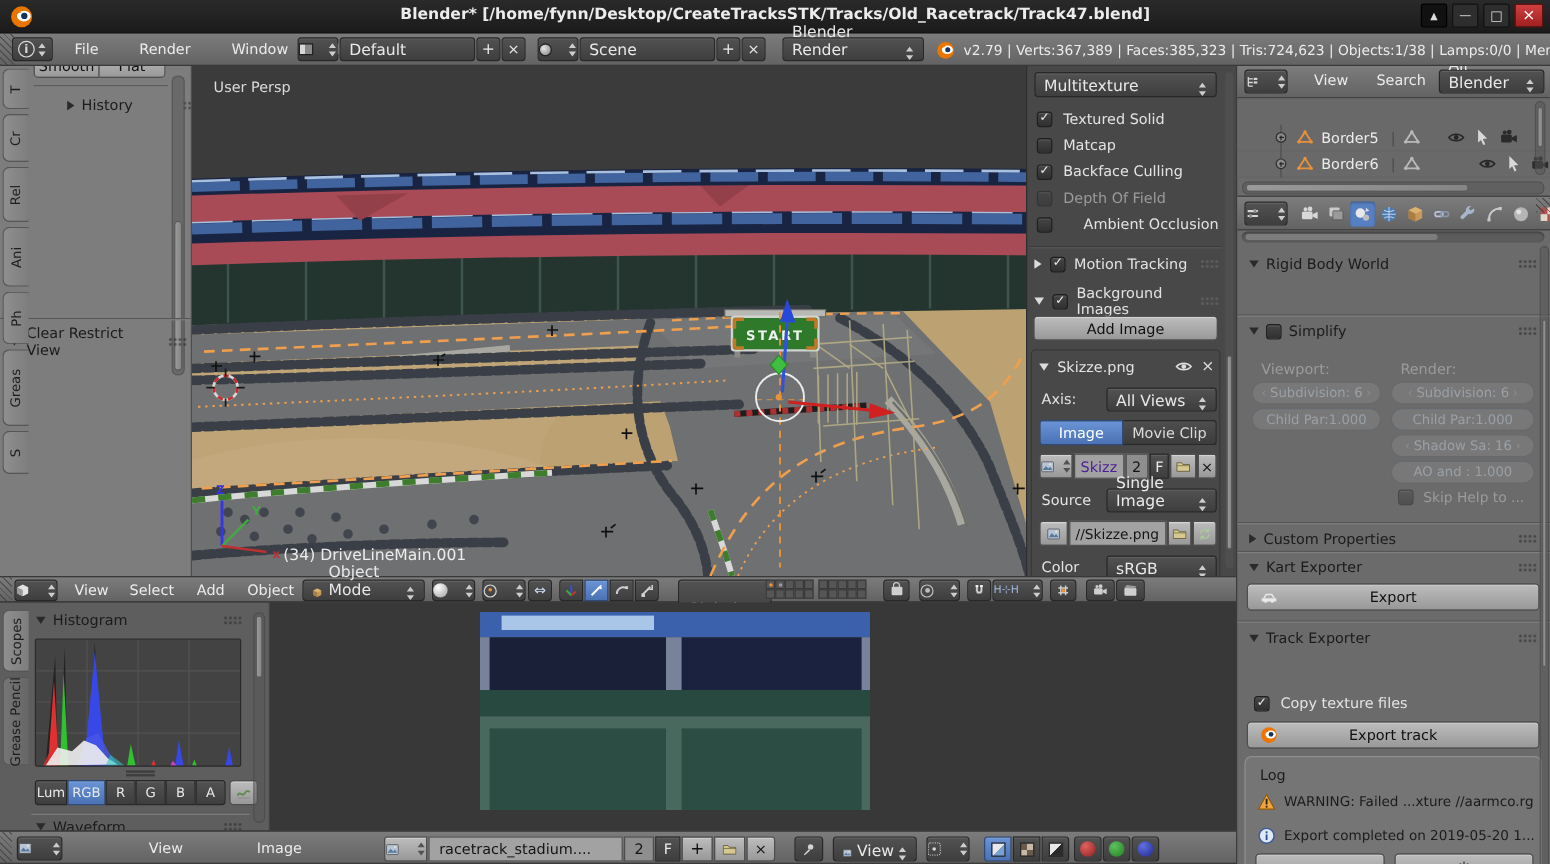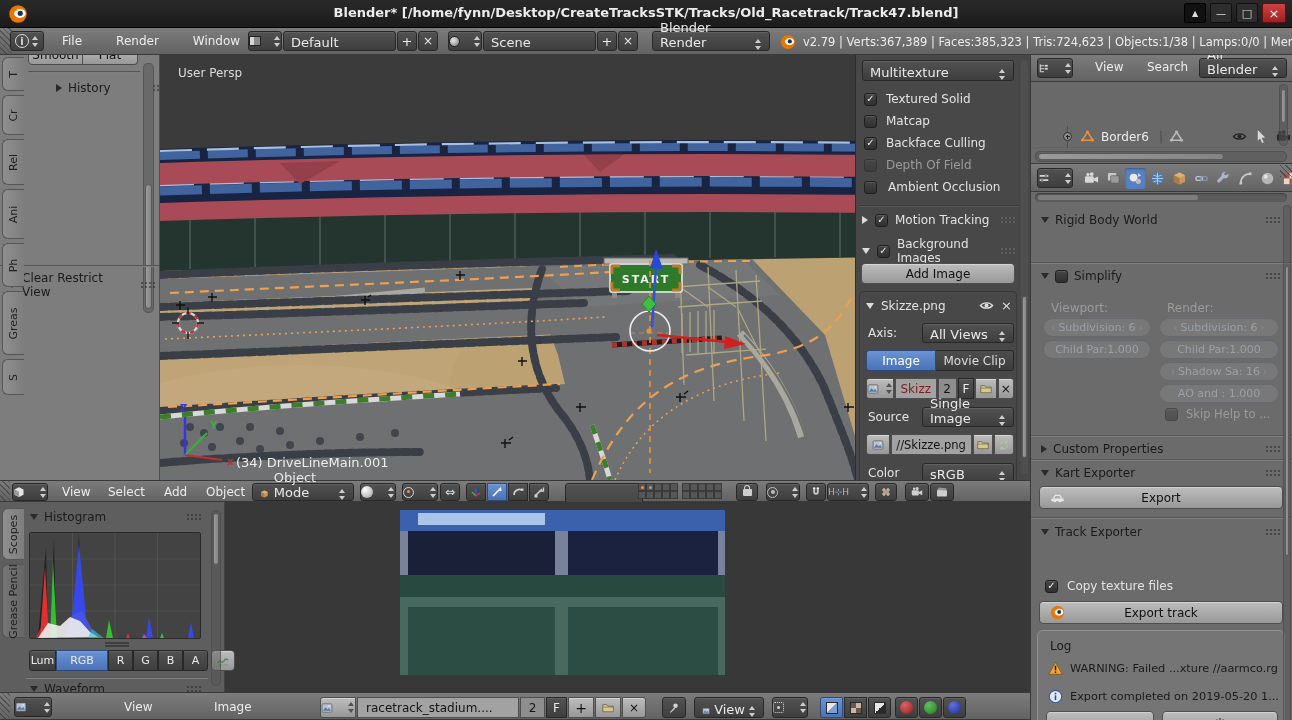--- a/index.html
+++ b/index.html
@@ -455,21 +455,21 @@
       <span class="wlab">Matcap</span>
     </div>
   <div class="abs flex" style="left:8px;top:81px;gap:9px;">
       <span class="chk">✓</span>
       <span class="wlab">Backface Culling</span>
     </div>
   <div class="abs flex" style="left:8px;top:103px;gap:9px;">
       <span class="chk dis"></span>
       <span class="glab">Depth Of Field</span>
     </div>
-  <div class="abs flex" style="left:8px;top:125px;gap:11px;">
+  <div class="abs flex" style="left:8px;top:125px;gap:26px;">
       <span class="chk"></span>
       <span class="wlab">Ambient Occlusion</span>
     </div>
   <div class="abs" style="left:2px;top:150px;width:160px;border-top:1px solid #3a3a3a;border-bottom:1px solid #585858;"></div>
   <div class="abs flex" style="left:6px;top:158px;width:154px;gap:7px;">
     <span class="tri-r tri-w"></span>
       <span class="chk">✓</span>
       <span class="wlab">Motion Tracking</span>
       <span class="grip" style="filter:invert(.4);"></span>
   </div>
@@ -507,21 +507,21 @@
           <span>Movie Clip</span>
         </div>
     </div>
     <div class="abs flex" style="left:6px;top:86px;width:148px;height:21px;gap:1px;">
       <div class="lbtn" style="width:29px;height:21px;border-radius:3px 0 0 3px;gap:1px;">
           <svg class="i12">
             <use href="#i-photo"></use>
           </svg>
           <span class="updn" style="filter:invert(.8);"></span>
         </div>
-      <div class="flex" style="width:43px;height:21px;background:#a2a2a2;border:1px solid #4e4e4e;color:#7f1d1d;justify-content:center;">
+      <div class="flex" style="width:43px;height:21px;background:#a2a2a2;border:1px solid #4e4e4e;color:#4c1d95;justify-content:center;">
           <span>Skizz</span>
         </div>
       <div class="flex" style="width:20px;height:21px;background:#8e8e8e;border:1px solid #4e4e4e;color:#141414;justify-content:center;">
           <span>2</span>
         </div>
       <div class="dbtn" style="width:17px;height:21px;border-radius:0;">
           <span>F</span>
         </div>
       <div class="lbtn" style="width:22px;height:21px;border-radius:0;">
           <svg class="i12">
@@ -732,21 +732,21 @@
         <polygon points="112,105 114,101 117,105" fill="#d040d0"></polygon>
         <polygon points="130,105 132,100 134,105" fill="#30c030"></polygon>
         <polygon points="158,105 161,89 164,105" fill="#3848e8"></polygon>
       </svg>
     </div>
     <div class="abs" style="left:105px;top:140px;width:24px;height:5px;border-top:2px solid #3e3e3e;border-bottom:2px solid #3e3e3e;"></div>
     <div class="abs flex" style="left:29px;top:148px;height:21px;">
       <div class="dbtn" style="width:27px;height:21px;border-radius:3px 0 0 3px;font-size:11px;">
           <span>Lum</span>
         </div>
-      <div class="dbtn" style="width:52px;height:21px;border-radius:0;background:linear-gradient(#6a94d6,#4a72b4);border-color:#2f4a78;font-size:11px;">
+      <div class="dbtn" style="width:32px;height:21px;border-radius:0;background:linear-gradient(#6a94d6,#4a72b4);border-color:#2f4a78;font-size:11px;">
           <span>RGB</span>
         </div>
       <div class="dbtn" style="width:25px;height:21px;border-radius:0;font-size:11px;">
           <span>R</span>
         </div>
       <div class="dbtn" style="width:25px;height:21px;border-radius:0;font-size:11px;">
           <span>G</span>
         </div>
       <div class="dbtn" style="width:25px;height:21px;border-radius:0;font-size:11px;">
           <span>B</span>
@@ -873,20 +873,44 @@
     <span class="abs menu-item" style="left:58px;top:5px;">View</span>
     <span class="abs menu-item" style="left:110px;top:5px;">Search</span>
     <div class="abs dsel" style="left:168px;top:3px;width:88px;height:20px;">
         <span>All Blender</span>
         <span class="updn"></span>
       </div>
   </div>
   <div class="abs" style="left:0;top:27px;width:262px;height:68px;background:#696969;">
 
 
+    <div class="abs flex" style="left:0;top:22px;width:262px;height:22px;border-bottom:1px solid #60606080;">
+      <span style="width:1px;height:22px;background:#4e4e4e;margin-left:36px;"></span>
+      <span style="margin-left:-5px;width:9px;height:9px;border:1px solid #2e2e2e;border-radius:50%;background:#8a8a8a;position:relative;">
+          <span style="position:absolute;left:1.5px;top:3px;width:4px;height:1px;background:#222;"></span>
+          <span style="position:absolute;left:3px;top:1.5px;width:1px;height:4px;background:#222;"></span>
+        </span>
+      <svg class="i" style="color:#e8913a;margin-left:8px;">
+          <use href="#i-mesh"></use>
+        </svg>
+      <span style="color:#ececec;margin-left:6px;">Border5</span>
+      <span style="color:#4a4a4a;margin-left:10px;">|</span>
+      <svg class="i" style="color:#cfcfcf;margin-left:6px;opacity:.8;">
+          <use href="#i-mesh"></use>
+        </svg>
+      <svg class="i" style="color:#262626;margin-left:auto;">
+          <use href="#i-eye"></use>
+        </svg>
+      <svg class="i" style="color:#d8d8d8;margin-left:7px;">
+          <use href="#i-arrow"></use>
+        </svg>
+      <svg class="i" style="color:#2a2a2a;margin-left:7px;margin-right:28px;">
+          <use href="#i-cam"></use>
+        </svg>
+    </div>
 
     <div class="abs flex" style="left:0;top:44px;width:288px;height:22px;border-bottom:1px solid #60606080;justify-content:space-between;">
       <span style="width:1px;height:22px;background:#4e4e4e;margin-left:36px;"></span>
       <span style="margin-left:-5px;width:9px;height:9px;border:1px solid #2e2e2e;border-radius:50%;background:#8a8a8a;position:relative;">
           <span style="position:absolute;left:1.5px;top:3px;width:4px;height:1px;background:#222;"></span>
           <span style="position:absolute;left:3px;top:1.5px;width:1px;height:4px;background:#222;"></span>
         </span>
       <svg class="i" style="color:#e8913a;margin-left:8px;">
           <use href="#i-mesh"></use>
         </svg>

